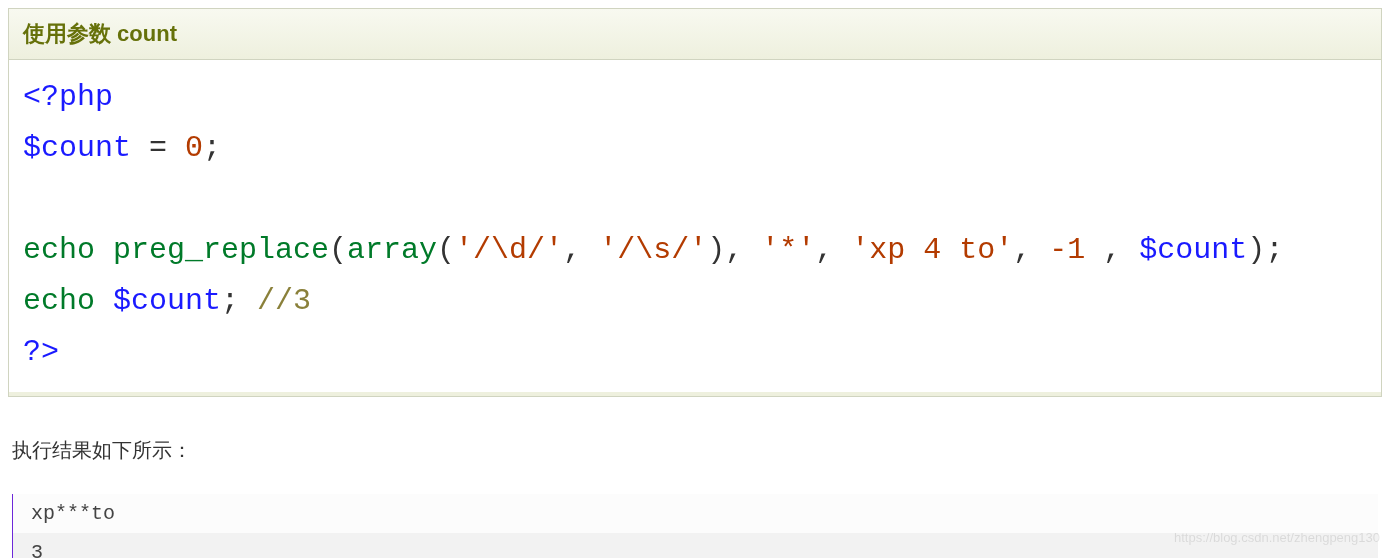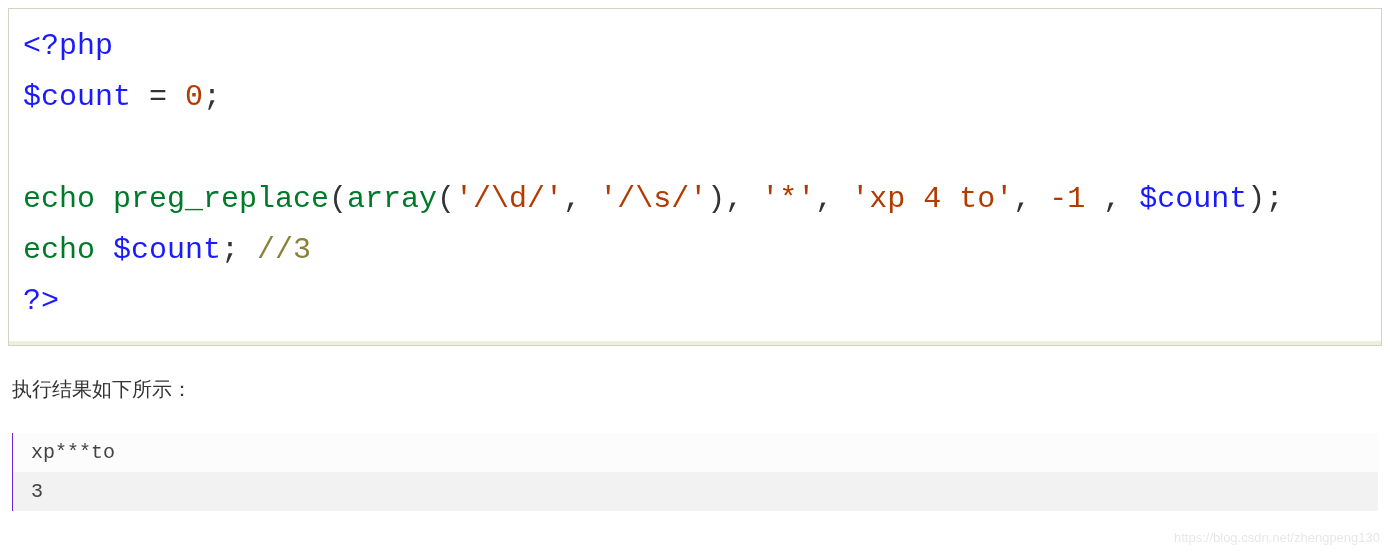--- a/index.html
+++ b/index.html
@@ -38,21 +38,21 @@
   .tok-tag    { color: #1a1aff; }   
   .tok-var    { color: #1a1aff; }   
   .tok-punc   { color: #333; }
   .tok-num    { color: #b33b00; }   
   .tok-kw     { color: #007a29; }   
   .tok-func   { color: #007a29; }   
   .tok-str    { color: #b33b00; }   
   .tok-cmt    { color: #8a803a; }   
 
   .result-label {
-    margin: 30px 12px 0 12px;
+    margin: 40px 12px 0 12px;
     font-size: 20px;
     color: #333;
   }
   .output-box {
     margin: 30px 12px 0 12px;
     border-left: 1px solid #6d28d9;
     background: #fcfcfc;
     font-family: Liberation Mono, monospace;
     font-size: 20px;
     color: #444;
@@ -69,20 +69,23 @@
     top: 530px;
     font-size: 13px;
     color: rgba(0,0,0,0.1);
     pointer-events: none;
   }
 </style>
 </head>
 <body>
 
 <div class="example-box">
+  <div class="example-header">
+    <span class="example-title">使用参数 count</span>
+  </div>
   <div class="code-block"><span class="tok-tag">&lt;?php</span>
 <span class="tok-var">$count</span><span class="tok-punc"> = </span><span class="tok-num">0</span><span class="tok-punc">;</span>
 
 <span class="tok-kw">echo </span><span class="tok-func">preg_replace</span><span class="tok-punc">(</span><span class="tok-kw">array</span><span class="tok-punc">(</span><span class="tok-str">'/\d/'</span><span class="tok-punc">, </span><span class="tok-str">'/\s/'</span><span class="tok-punc">)</span><span class="tok-punc">, </span><span class="tok-str">'*'</span><span class="tok-punc">, </span><span class="tok-str">'xp 4 to'</span><span class="tok-punc">, </span><span class="tok-num">-1</span><span class="tok-punc"> , </span><span class="tok-var">$count</span><span class="tok-punc">)</span><span class="tok-punc">;</span>
 <span class="tok-kw">echo </span><span class="tok-var">$count</span><span class="tok-punc">; </span><span class="tok-cmt">//3</span>
 <span class="tok-tag">?&gt;</span></div>
 </div>
 
 <div class="result-label">执行结果如下所示：</div>
 

